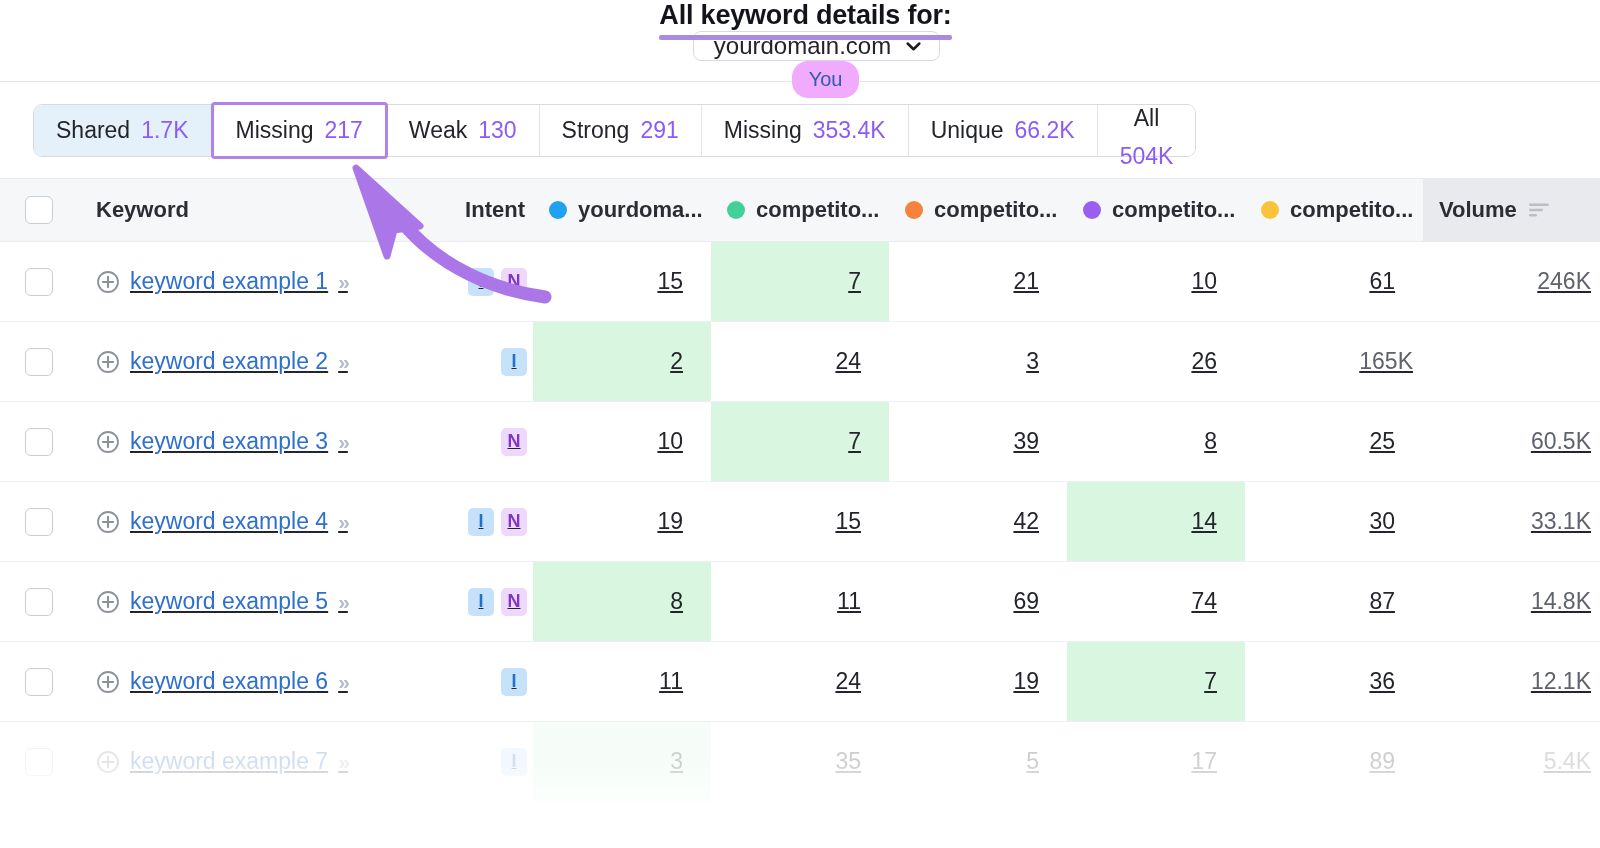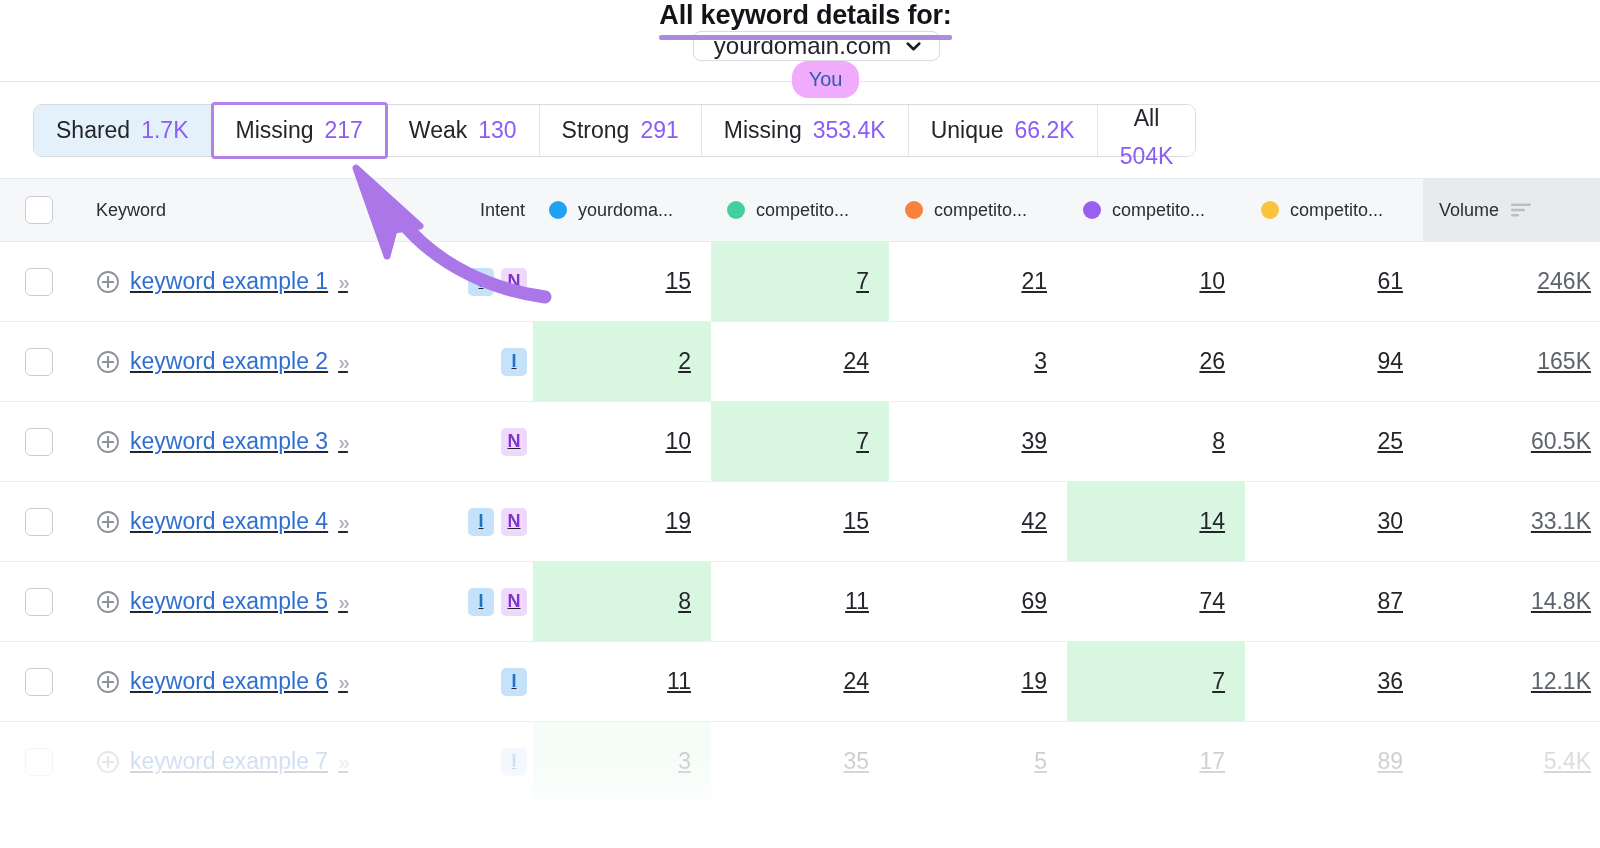--- a/index.html
+++ b/index.html
@@ -161,36 +161,37 @@
     border-bottom: 1px solid #edeff2;
     background: #fff;
     position: relative;
     text-decoration: underline;
   }
 
   
   .c-check  { width: 78px;  flex: 0 0 78px;  display:flex; align-items:center; justify-content:center; }
   .c-kw     { width: 345px; flex: 0 0 345px; display:flex; align-items:center; gap:10px; padding-left: 18px;}
   .c-intent { width: 110px; flex: 0 0 110px; display:flex; align-items:center; justify-content:flex-end; gap:7px; padding-right: 6px;}
-  .c-num    { width: 178px; flex: 0 0 178px; display:flex; align-items:center; justify-content:flex-end; padding-right:20px; height:100%;}
+  .c-num    { width: 178px; flex: 0 0 178px; display:flex; align-items:center; justify-content:flex-end; padding-right:28px; height:100%;}
   .c-vol    { width: 190px; flex: 0 0 190px; display:flex; align-items:center; justify-content:flex-end; padding-right:22px; height:100%;}
 
   .thead .c-num, .thead .c-vol {
     justify-content: flex-start;
     padding-left: 16px;
     padding-right: 0;
     gap: 11px;
   }
   .thead .c-intent { justify-content: flex-end; padding-right: 8px; text-align: right; }
 
   .th-text {
-    font-size: 18px;
+    font-size: 22px;
     color: #2b2d33;
     white-space: nowrap;
     overflow: hidden;
+    font-weight: bold;
   }
 
   .th-vol-cell {
     background: #e8eaee;
     height: 64px;
     display: flex;
     align-items: center;
     padding-left: 16px;
     gap: 11px;
     width: 190px;
@@ -439,23 +440,20 @@
         </div>
       <div class="c-num">
           <span class="num">24</span>
         </div>
       <div class="c-num">
           <span class="num">3</span>
         </div>
       <div class="c-num">
           <span class="num">26</span>
         </div>
-      <div class="c-num">
-          <span class="num">94</span>
-        </div>
       <div class="c-vol">
           <span class="vol">165K</span>
         </div>
     </div>
 
     <div class="row">
       <div class="c-check">
         <div class="checkbox"></div>
       </div>
       <div class="c-kw">

